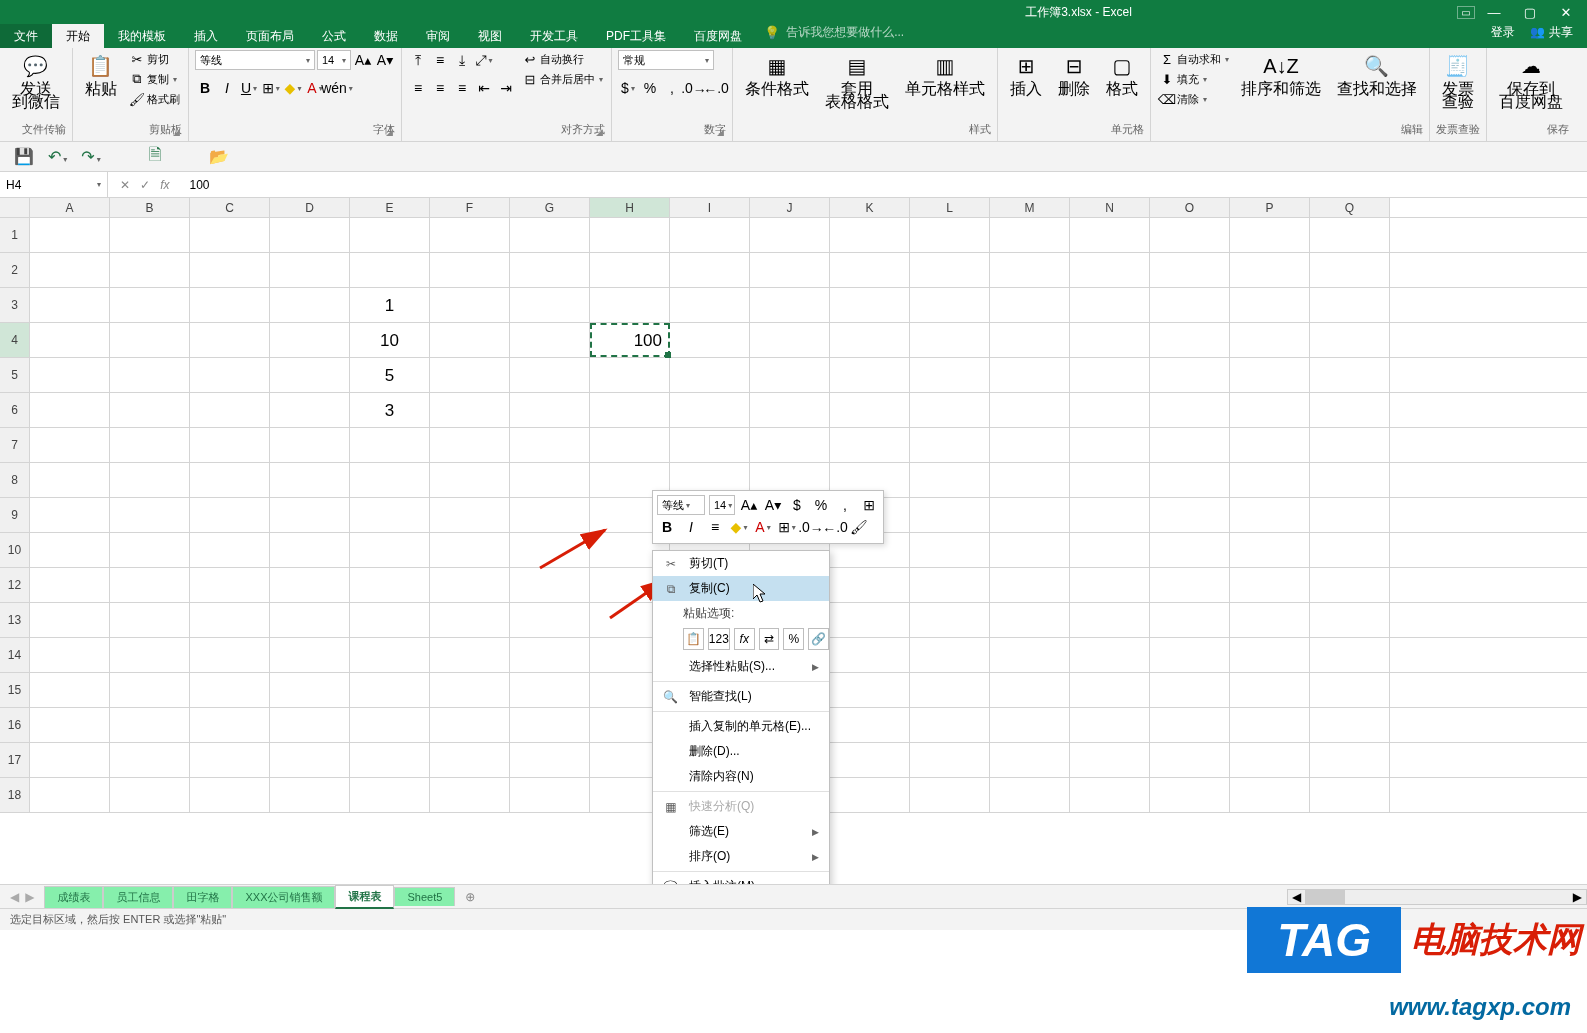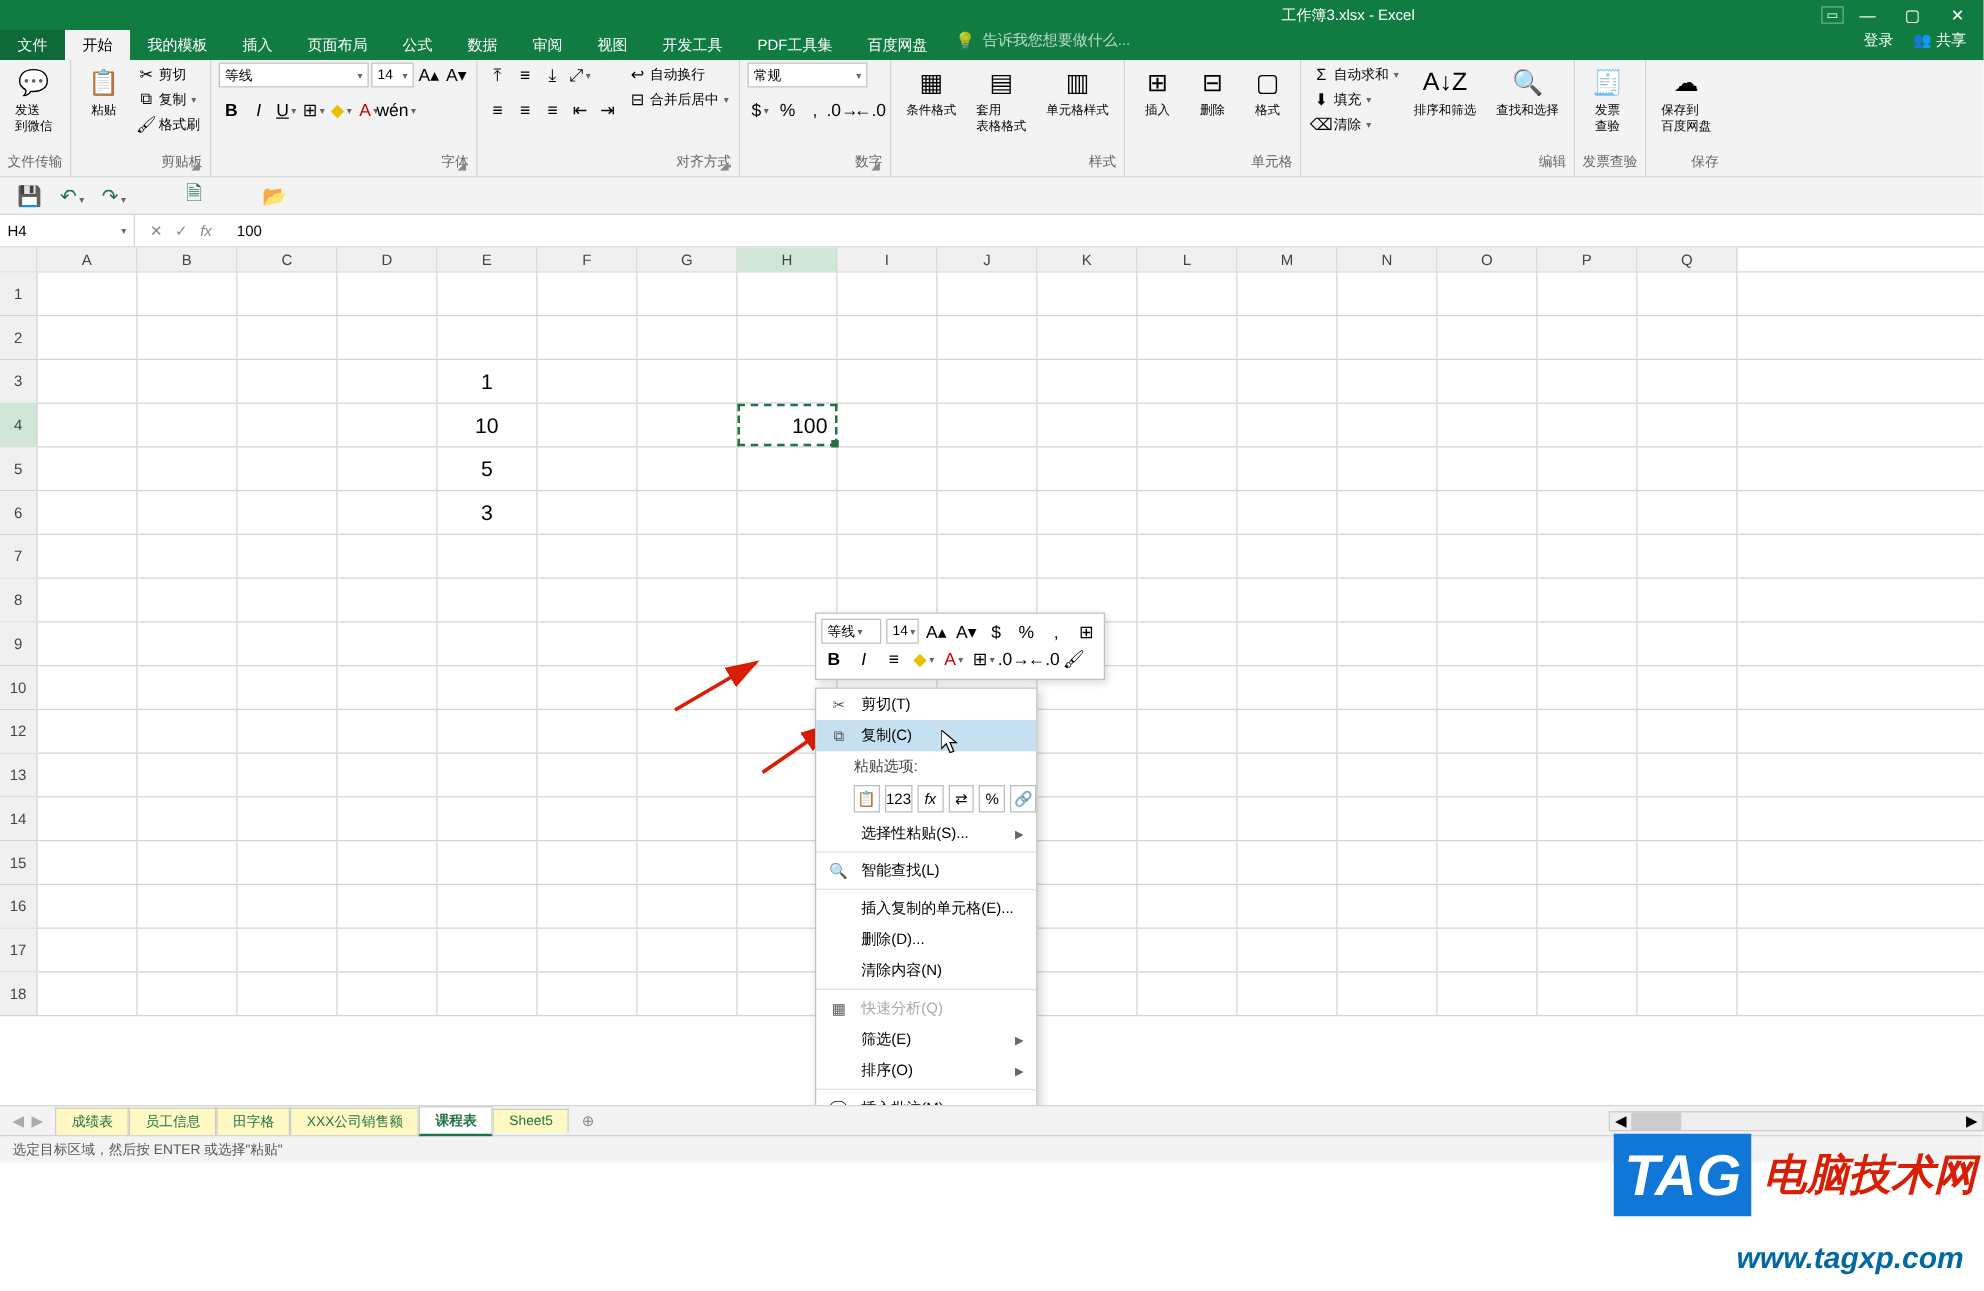--- a/index.html
+++ b/index.html
@@ -23,21 +23,21 @@
 .tabs .right span { cursor: pointer; }
 
 
 .ribbon { height: 94px; background: #f3f3f3; border-bottom: 1px solid #d4d4d4; display: flex; }
 .rgroup { border-right: 1px solid #d4d4d4; padding: 2px 6px; display: flex; flex-direction: column; justify-content: space-between; }
 .rgroup .body { display: flex; gap: 4px; align-items: flex-start; flex: 1; }
 .rgroup .label { text-align: right; font-size: 11px; color: #666; padding-bottom: 2px; position: relative; }
 .rgroup .label .launcher { position: absolute; right: 2px; bottom: 2px; font-size: 9px; color: #888; }
 .bigbtn { display: flex; flex-direction: column; align-items: center; gap: 2px; padding: 2px 6px; cursor: pointer; }
 .bigbtn .ico { width: 28px; height: 28px; display: flex; align-items: center; justify-content: center; font-size: 20px; }
-.bigbtn .txt { font-size: 10px; line-height: 13px; }
+.bigbtn .txt { font-size: 16px; text-align: center; line-height: 13px; }
 .smrow { display: flex; align-items: center; gap: 2px; font-size: 11px; padding: 1px 2px; cursor: pointer; }
 .smrow .ico { width: 16px; height: 16px; display: inline-flex; align-items: center; justify-content: center; font-size: 13px; }
 .col { display: flex; flex-direction: column; gap: 2px; }
 .fontbox { border: 1px solid #c0c0c0; background: #fff; padding: 1px 4px; font-size: 11px; height: 20px; display: flex; align-items: center; }
 .fontname { width: 120px; }
 .fontsize { width: 34px; }
 .dd { font-size: 8px; color: #666; padding-left: 2px; }
 .iconbtn { width: 20px; height: 20px; display: inline-flex; align-items: center; justify-content: center; cursor: pointer; font-size: 14px; }
 .row { display: flex; gap: 2px; align-items: center; }
 
@@ -86,32 +86,32 @@
 
 
 .arrow { position: absolute; pointer-events: none; }
 
 
 .cursor-svg { position: absolute; left: 753px; top: 386px; pointer-events: none; }
 
 
 .sheettabs { height: 24px; border-top: 1px solid #d4d4d4; display: flex; align-items: center; background: #f3f3f3; }
 .sheettabs .nav { display: flex; gap: 6px; padding: 0 10px; color: #aaa; }
-.sheettabs .stab { padding: 3px 12px; border: 1px solid #ccc; border-bottom: none; background: #fef9c3; font-size: 11px; cursor: pointer; color: #217346; }
+.sheettabs .stab { padding: 3px 12px; border: 1px solid #ccc; border-bottom: none; background: #86efac; font-size: 11px; cursor: pointer; color: #217346; }
 .sheettabs .stab.active { background: #fff; border-bottom: 2px solid #217346; color: #217346; font-weight: bold; }
 .sheettabs .add { padding: 0 10px; color: #888; cursor: pointer; }
 .sheettabs .hscroll { margin-left: auto; width: 300px; height: 16px; background: #eee; border: 1px solid #ccc; display: flex; }
 .sheettabs .hscroll .thumb { width: 40px; background: #ccc; }
 
 
 .statusbar { height: 22px; border-top: 1px solid #d4d4d4; background: #f3f3f3; display: flex; align-items: center; padding: 0 10px; font-size: 11px; color: #555; }
 
 
 .wm { position: absolute; right: 6px; bottom: 60px; display: flex; align-items: center; gap: 10px; }
-.wm .tag { background: #1177d6; color: #fff; font-weight: bold; font-size: 46px; padding: 6px 8px; font-style: italic; }
+.wm .tag { background: #1177d6; color: #fff; font-weight: bold; font-size: 46px; padding: 6px 30px; font-style: italic; }
 .wm .txt { font-size: 34px; font-weight: bold; color: #d81e06; font-style: italic; }
 .wm .url { position: absolute; right: 10px; bottom: -48px; font-size: 24px; font-style: italic; color: #0369a1; font-weight: bold; }
 </style>
 </head>
 <body>
 
 <div class="titlebar">
   <div style="width:700px"></div>
   <div class="title">工作簿3.xlsx - Excel</div>
   <span class="ribbon-toggle">▭</span>

